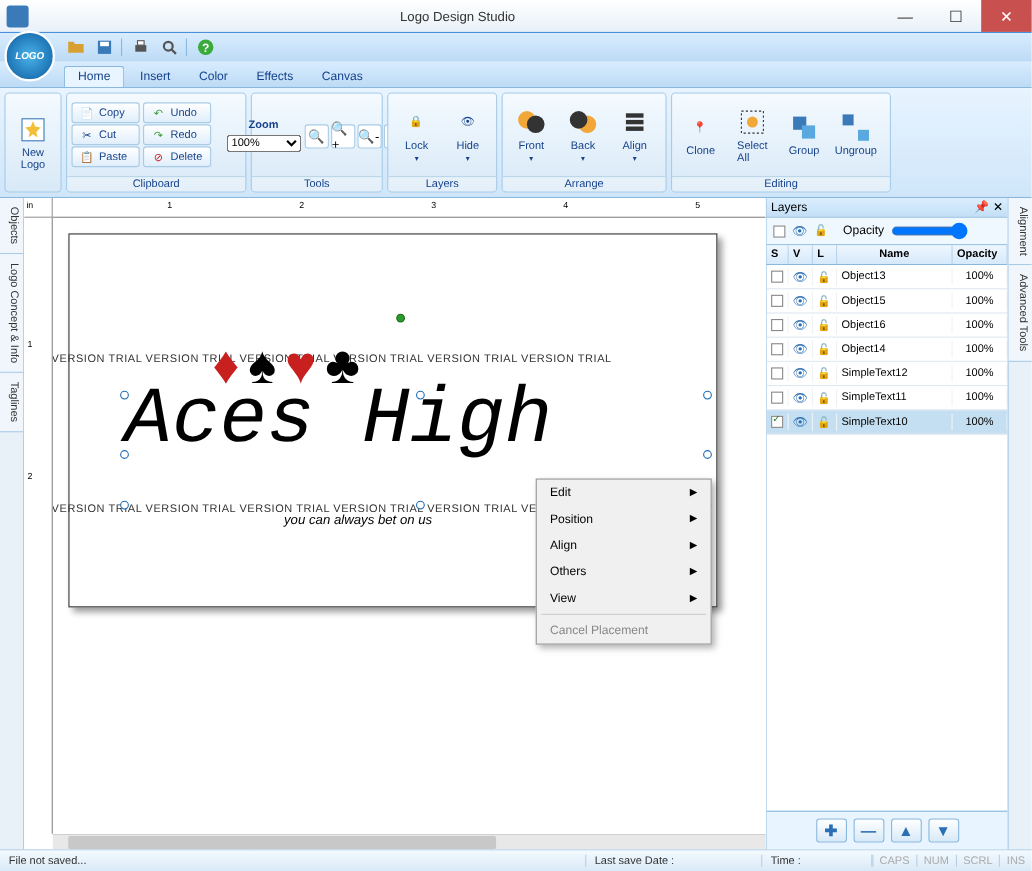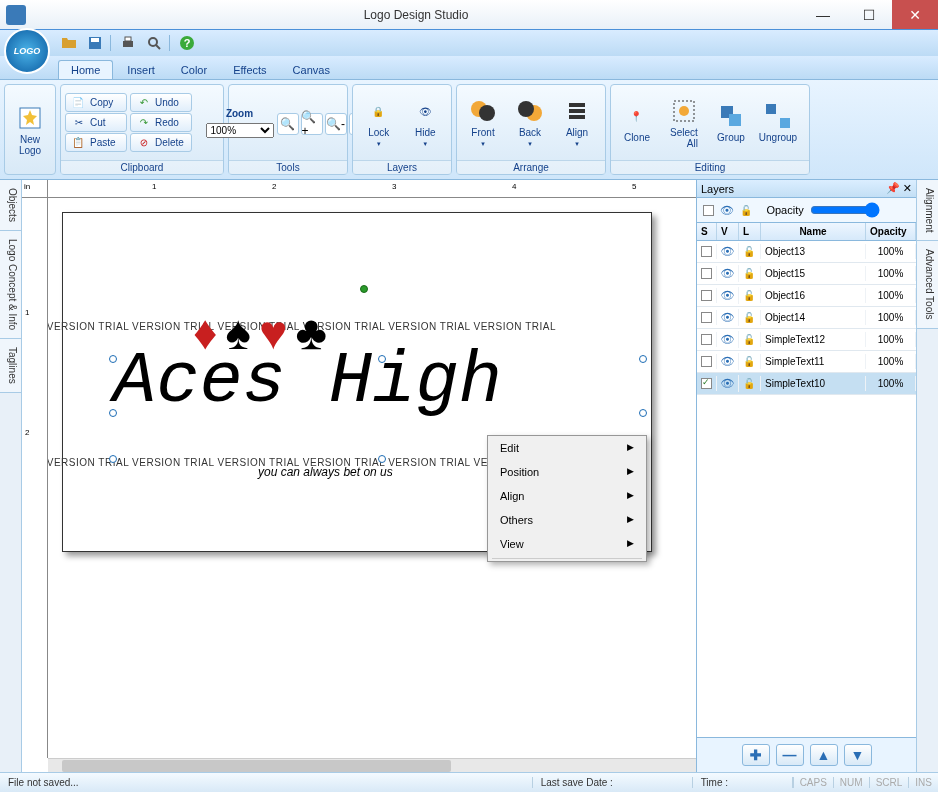--- a/index.html
+++ b/index.html
@@ -295,21 +295,21 @@
           <span class="ico">📍</span>
           <span>Clone</span>
         </div>
       <div class="bigbtn">
           <span class="ico">
             <svg viewBox="0 0 28 28">
               <rect x="4" y="4" width="20" height="20" fill="none" stroke="#333" stroke-dasharray="2"></rect>
               <circle cx="14" cy="14" r="5" fill="#f2a838"></circle>
             </svg>
           </span>
-          <span style="white-space:pre-line;text-align:right;">Select
+          <span style="white-space:pre-line;text-align:left;">Select
 All</span>
         </div>
       <div class="bigbtn">
           <span class="ico">
             <svg viewBox="0 0 28 28">
               <rect x="4" y="4" width="12" height="12" fill="#3a7ab8"></rect>
               <rect x="12" y="12" width="12" height="12" fill="#5aa8e0"></rect>
             </svg>
           </span>
           <span>Group</span>
@@ -393,20 +393,23 @@
         </div>
       <div class="ctx-item">
           <span>Others</span>
           <span class="ctx-arrow">▶</span>
         </div>
       <div class="ctx-item">
           <span>View</span>
           <span class="ctx-arrow">▶</span>
         </div>
       <div class="ctx-sep"></div>
+      <div class="ctx-item disabled">
+          <span>Cancel Placement</span>
+        </div>
     </div>
   </div>
 
   <div class="layers-panel">
     <div class="layers-head">
       <span>Layers</span>
       <span><span style="cursor:pointer;">📌</span> <span style="cursor:pointer;">✕</span></span>
     </div>
     <div class="layers-opacity">
       <span class="chk"></span>

